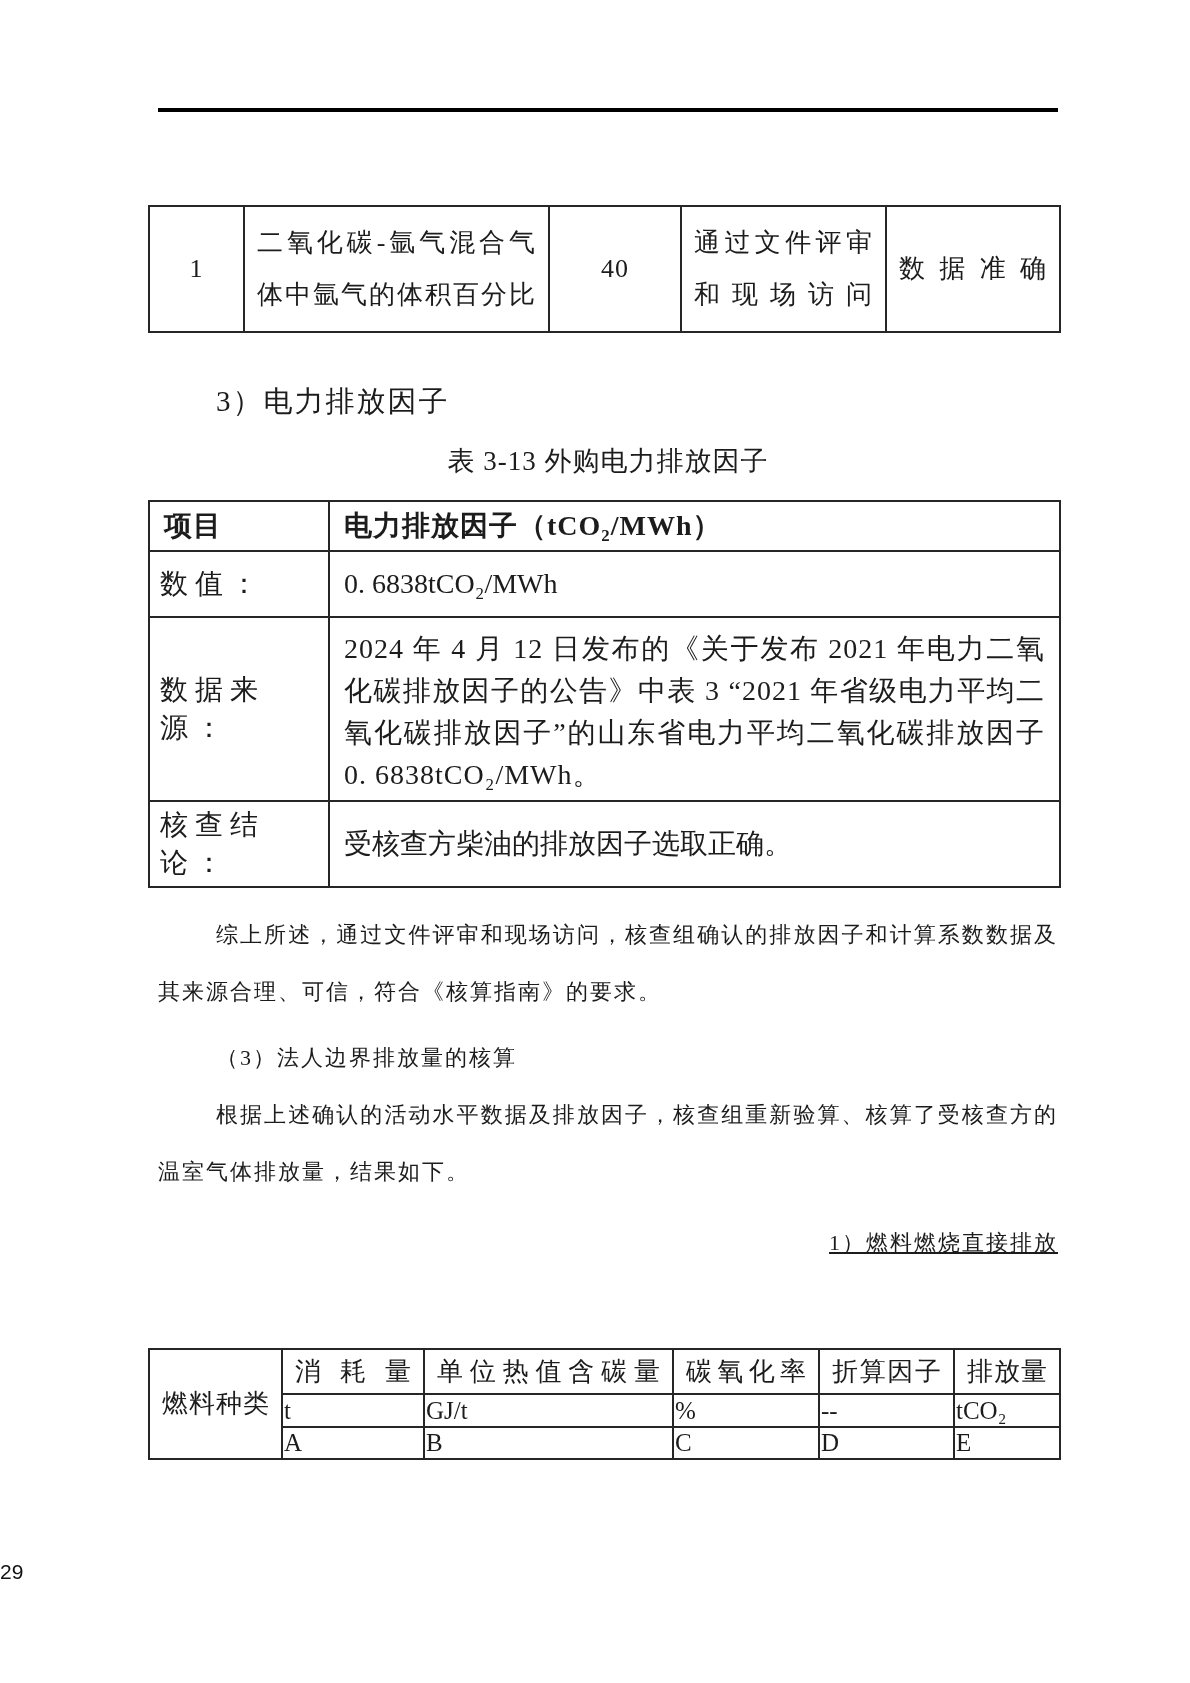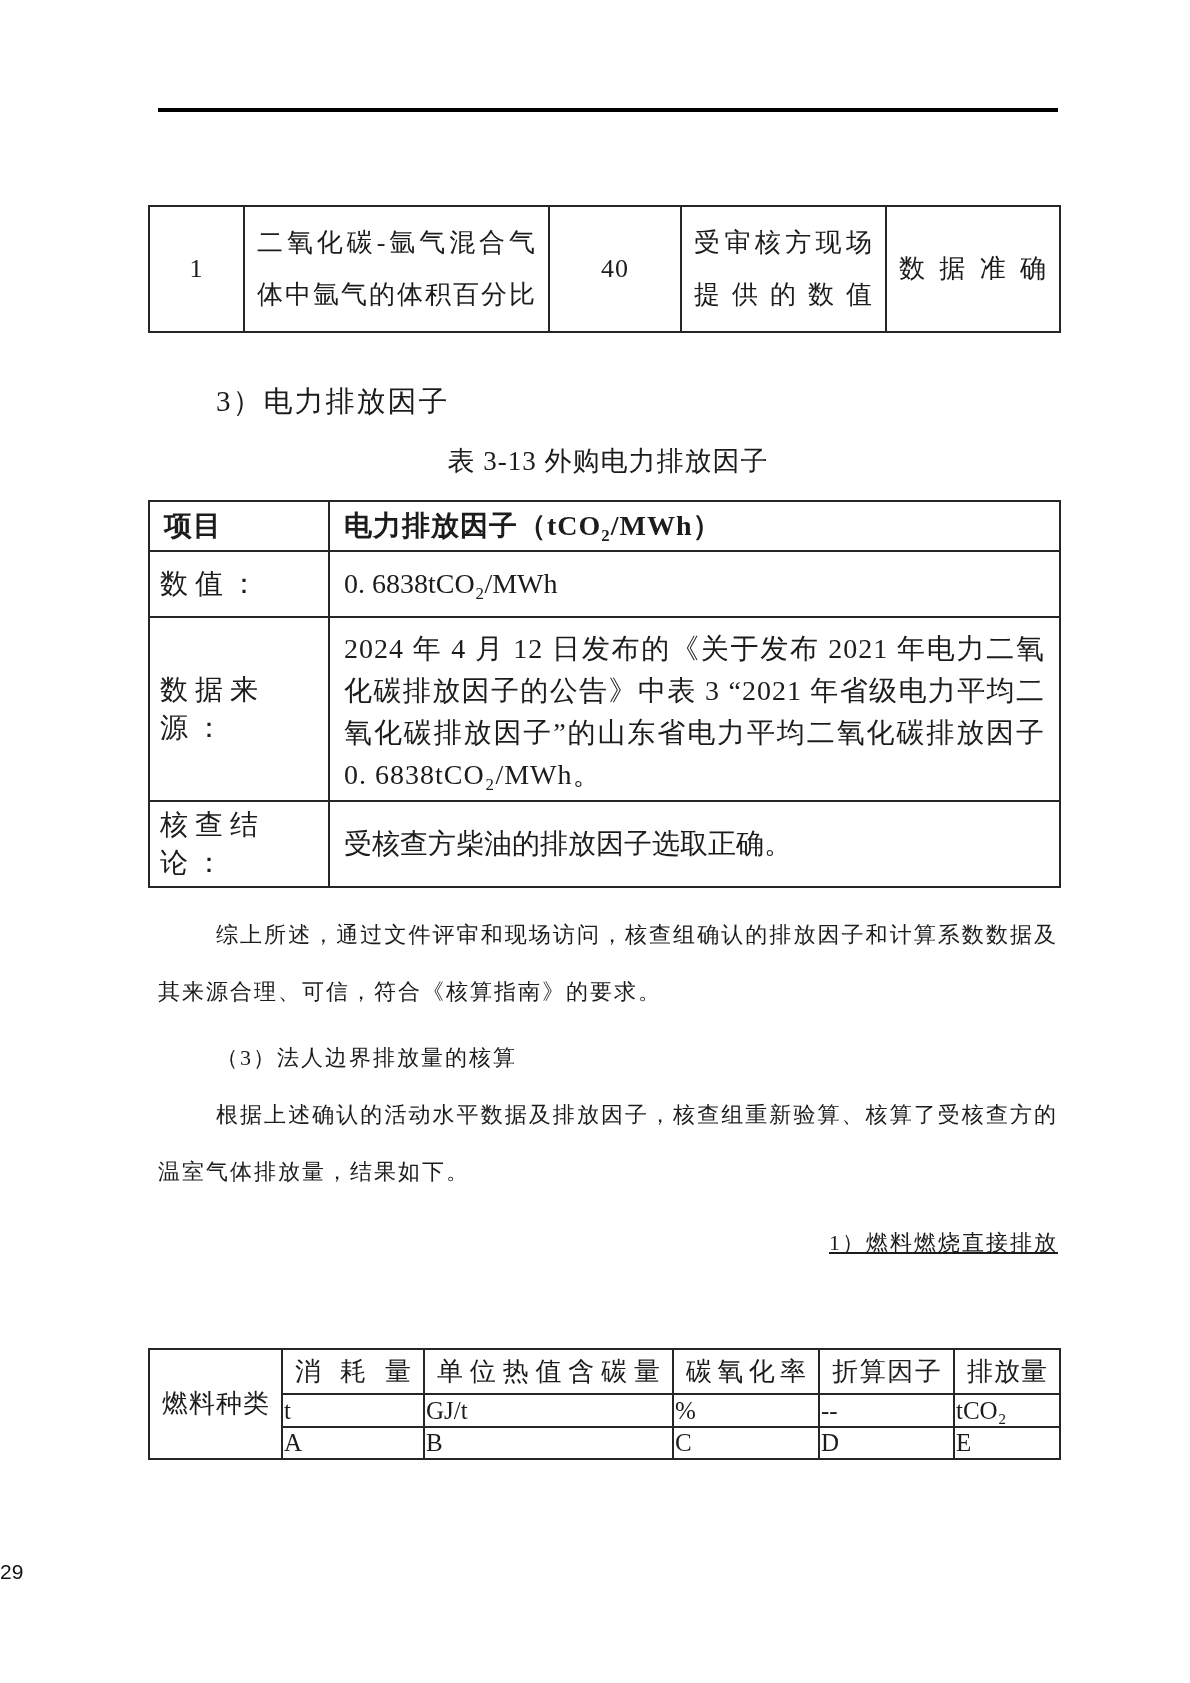--- a/index.html
+++ b/index.html
@@ -94,21 +94,21 @@
         <col style="width:305px">
         <col style="width:132px">
       <col style="width:205px">
         <col style="width:174px">
     </colgroup>
     <tbody>
         <tr>
       <td class="c">1</td>
       <td class="spread">二氧化碳-氩气混合气体中氩气的体积百分比</td>
       <td class="c">40</td>
-      <td class="spread">受审核方现场提供的数值</td>
+      <td class="spread">通过文件评审和现场访问</td>
       <td class="spread">数据准确</td>
     </tr>
   </tbody>
     </table>
 
   <div class="h-sub h3">3）电力排放因子</div>
 
   <div class="caption">表 3-13 外购电力排放因子</div>
 
   <table class="t2">

